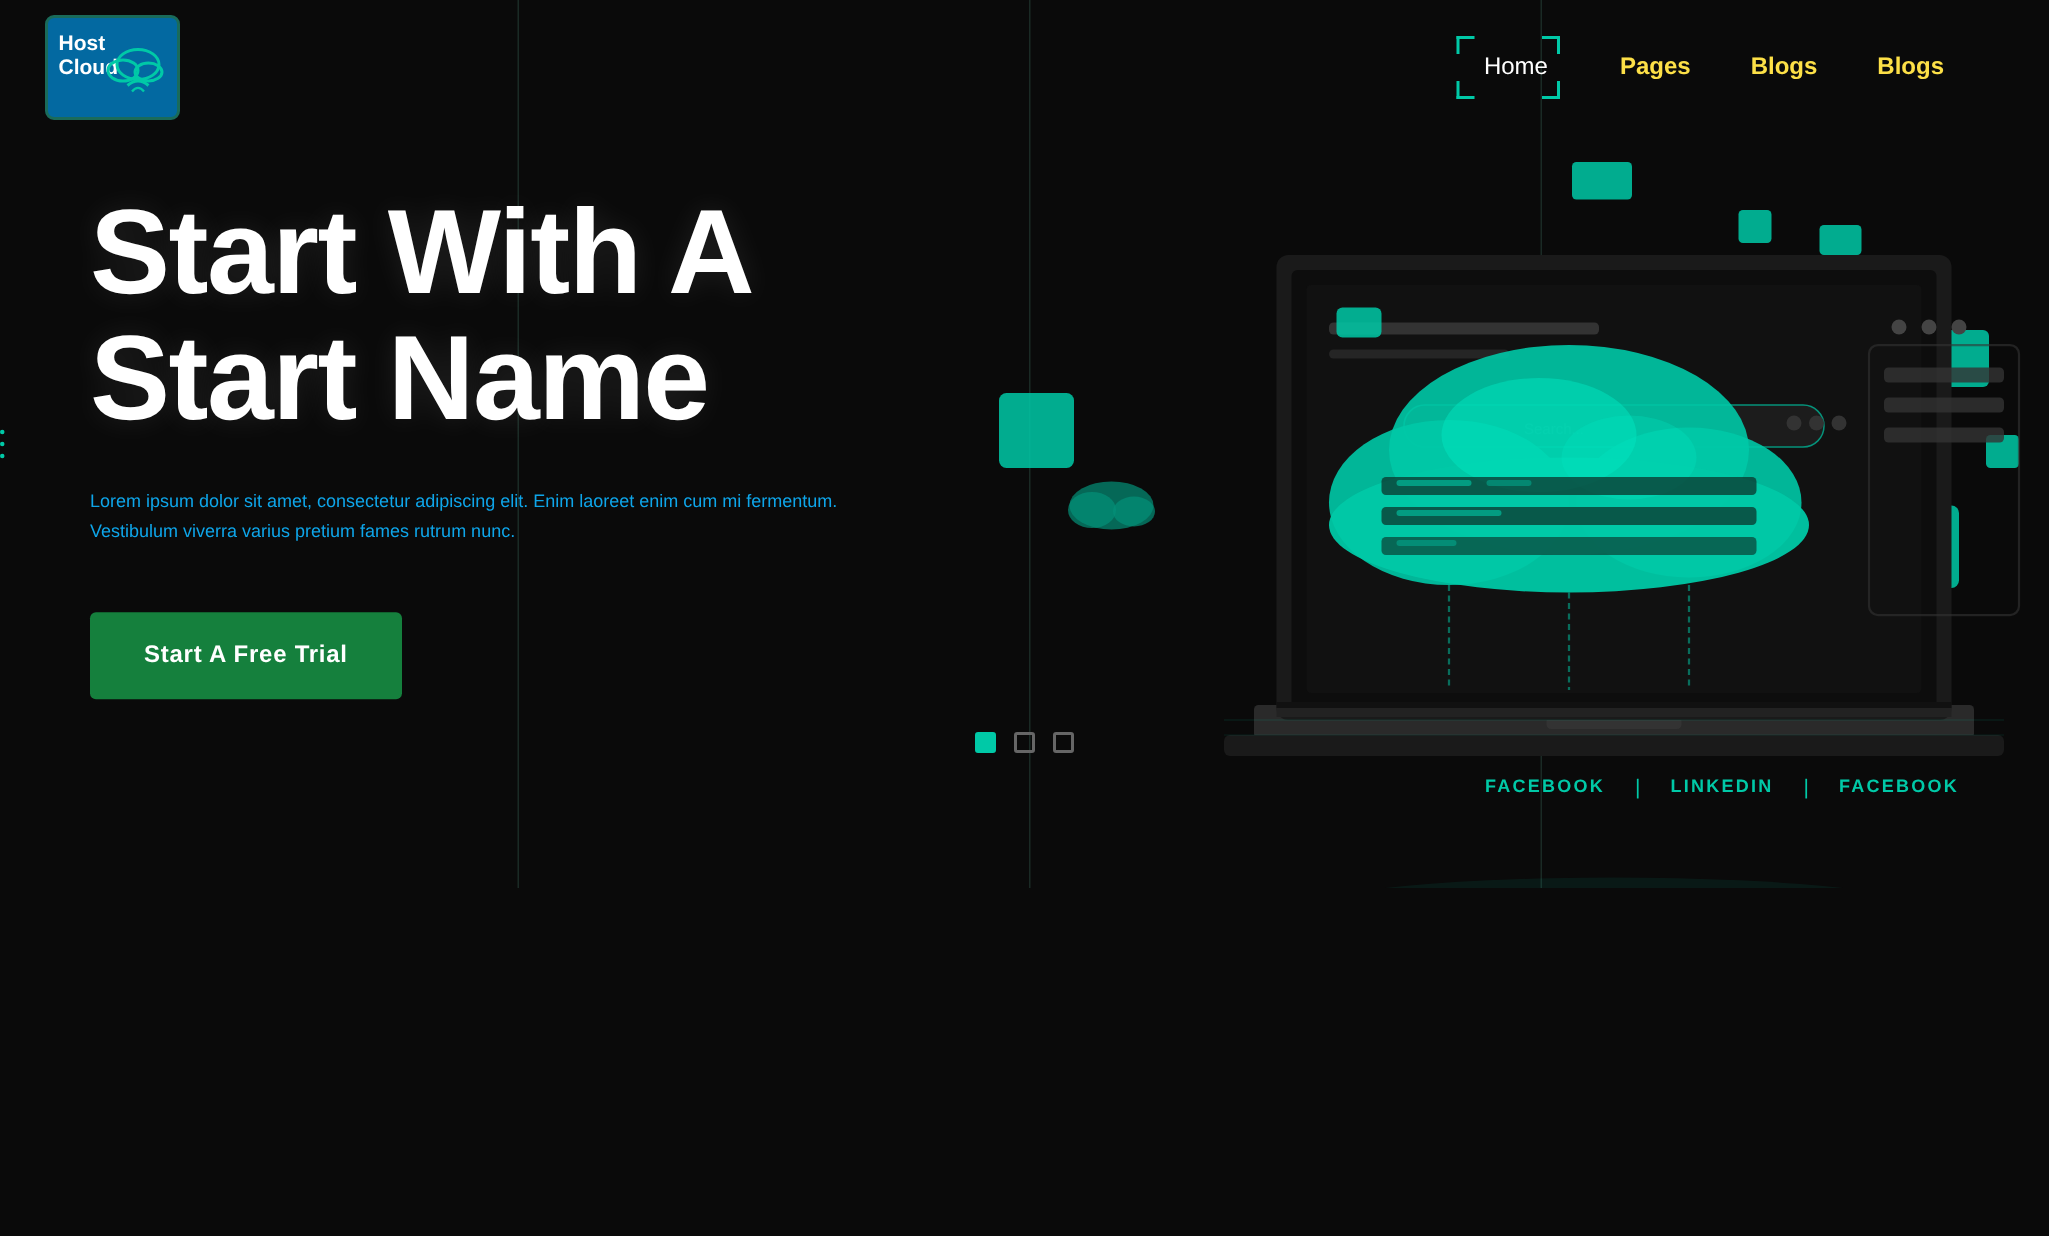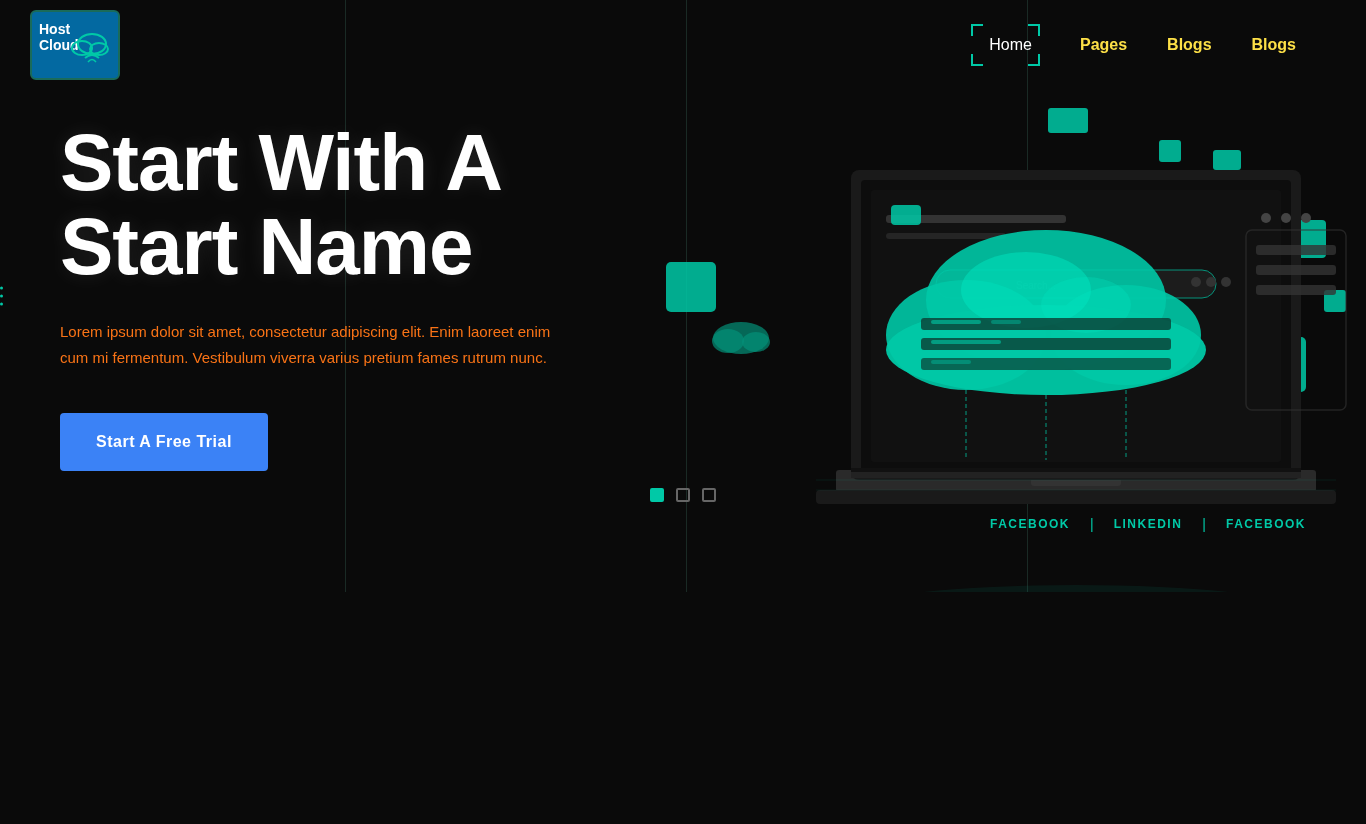--- a/index.html
+++ b/index.html
@@ -201,31 +201,31 @@
       color: #fff;
       letter-spacing: -1px;
       margin-bottom: 30px;
       text-shadow: 0 0 20px rgba(255,255,255,0.1);
     }
 
     .hero-title .line1 { display: block; }
     .hero-title .line2 { display: block; color: #fff; }
 
     .hero-desc {
-      font-size: 15px;
-      color: #f97316;
+      font-size: 12px;
+      color: #0ea5e9;
       line-height: 1.7;
       margin-bottom: 43px;
       max-width: 500px;
     }
 
     .cta-btn {
       display: inline-block;
       padding: 20px 36px;
-      background: #3b82f6;
+      background: #15803d;
       color: #fff;
       font-size: 16px;
       font-weight: 600;
       border: none;
       border-radius: 4px;
       cursor: pointer;
       text-decoration: none;
       letter-spacing: 0.5px;
     }
 

